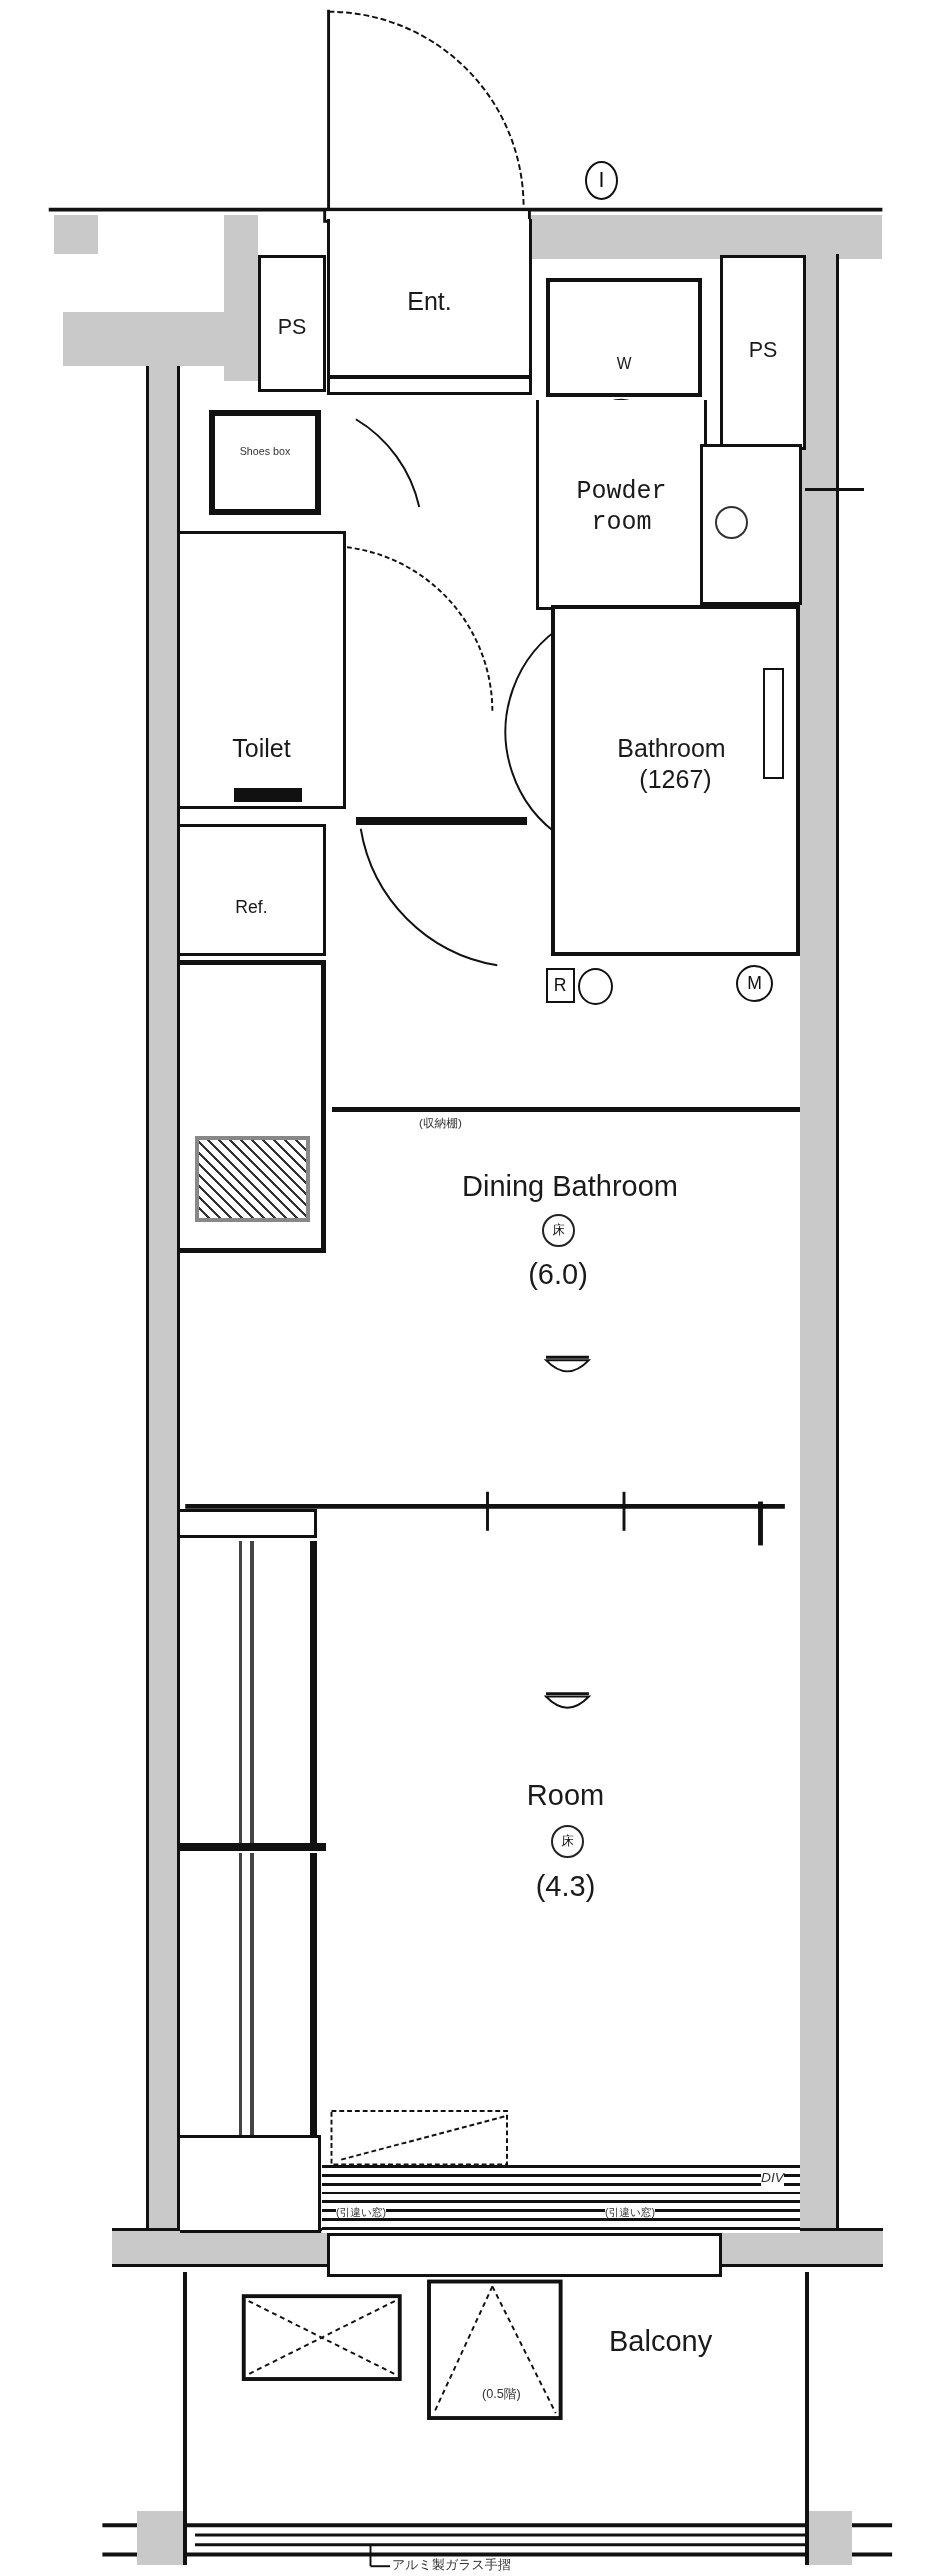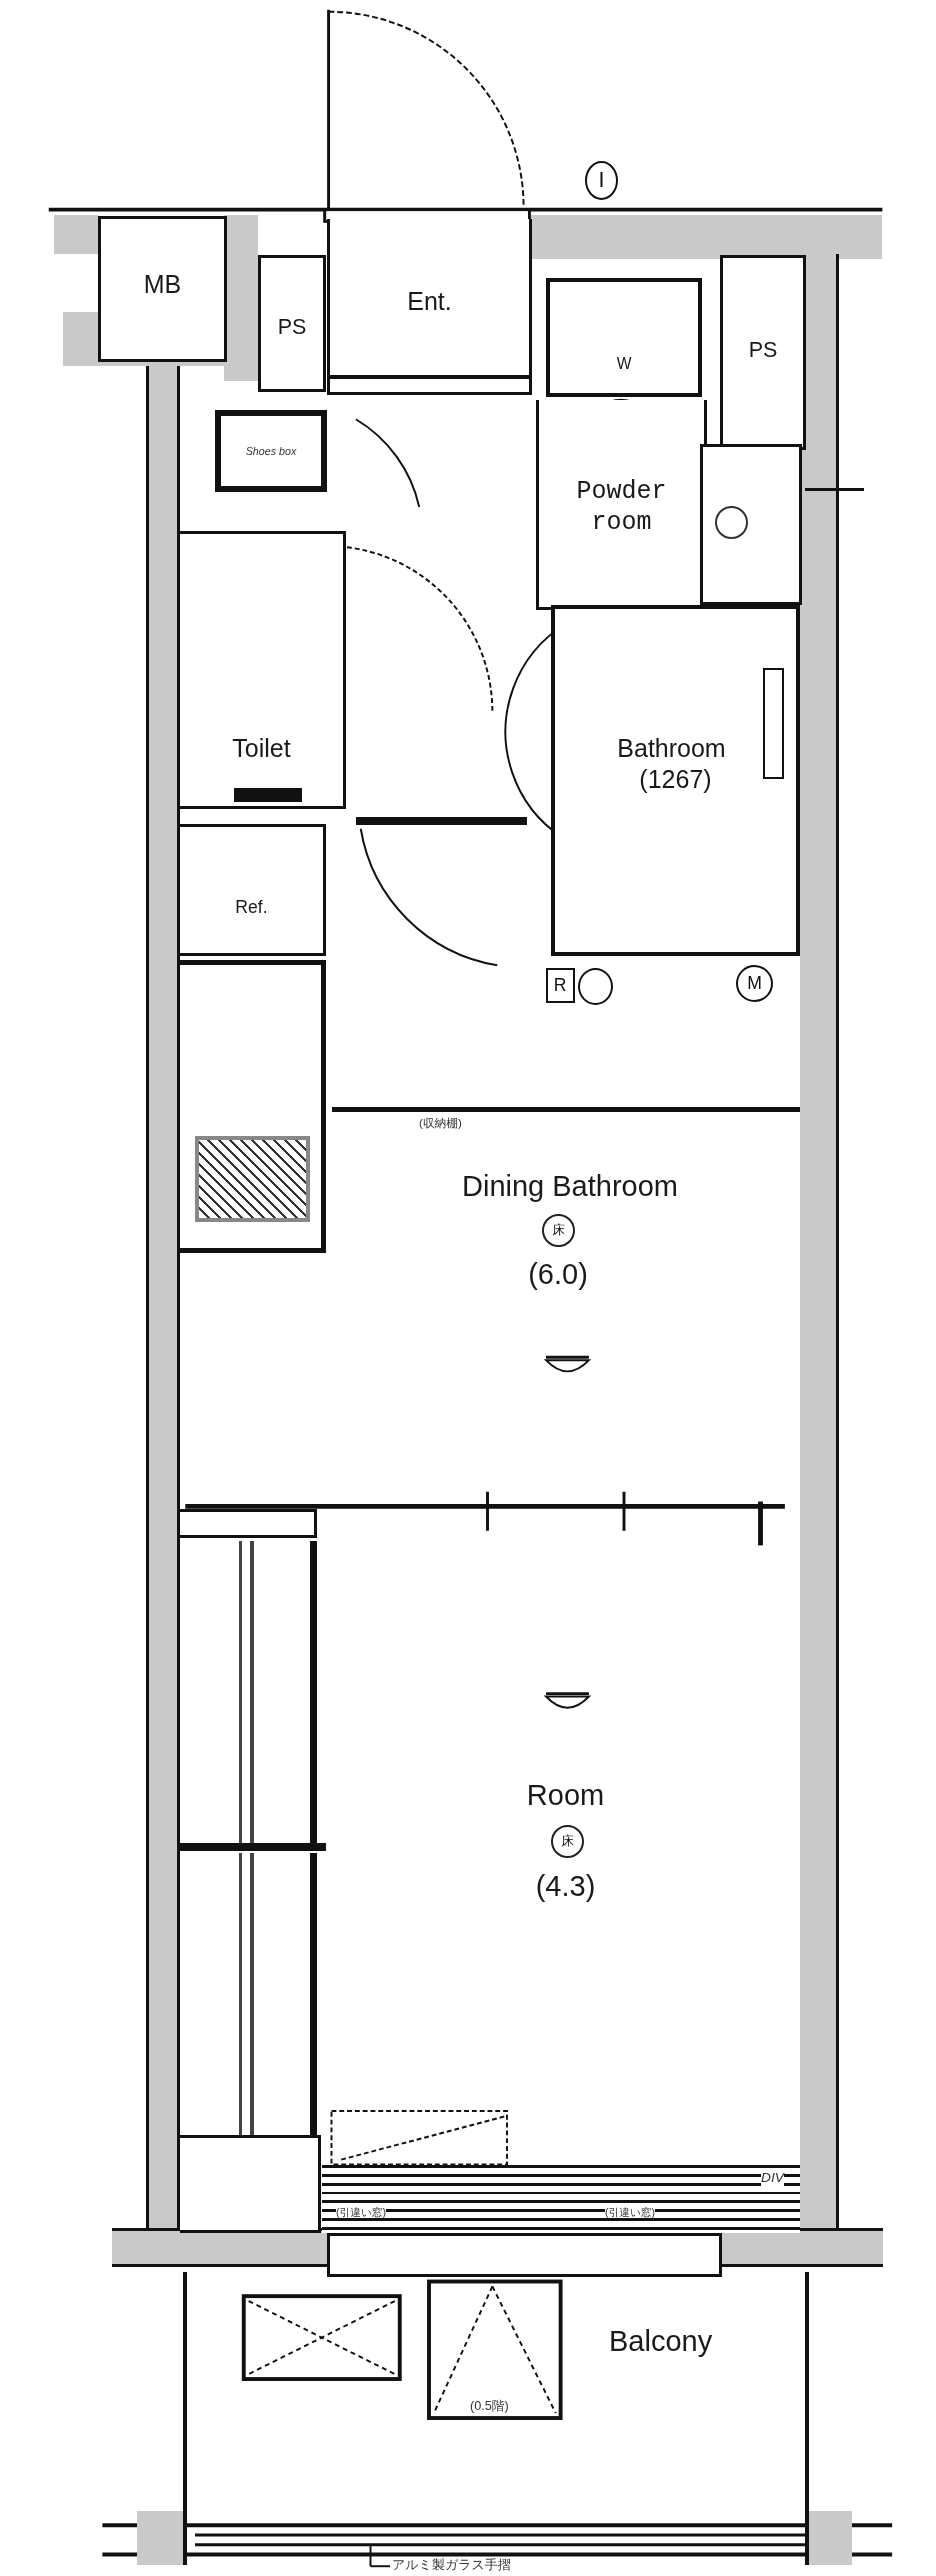--- a/index.html
+++ b/index.html
@@ -101,42 +101,39 @@
   <div class="abs wallgray" style="left:531px;top:215px;width:351px;height:44px;"></div>
   <div class="abs wallgray" style="left:146px;top:366px;width:34px;height:1872px;border-left:3.9px solid #111;border-right:3.9px solid #111;box-sizing:border-box;"></div>
   <div class="abs wallgray" style="left:800px;top:254px;width:39px;height:1979px;border-right:3.9px solid #111;box-sizing:border-box;"></div>
   <div class="abs wallgray" style="left:112px;top:2228px;width:215px;height:39px;border-top:3.9px solid #111;border-bottom:3.9px solid #111;box-sizing:border-box;"></div>
   <div class="abs wallgray" style="left:722px;top:2228px;width:161px;height:39px;border-top:3.9px solid #111;border-bottom:3.9px solid #111;box-sizing:border-box;"></div>
   <div class="abs wallgray" style="left:137px;top:2511px;width:47px;height:54px;"></div>
   <div class="abs wallgray" style="left:805px;top:2511px;width:47px;height:54px;"></div>
   <div class="vline" style="left:183px;top:2272px;height:293px;"></div>
   <div class="vline" style="left:805px;top:2272px;height:293px;"></div>
 
-  <div class="box" style="left:98px;top:216px;width:129px;height:146px;">
-    <div class="lbl mid" style="left:0;right:0;top:51px;">MB</div>
-  </div>
 
   <div class="box" style="left:258px;top:255px;width:68px;height:137px;">
     <div class="lbl sm" style="left:0;right:0;top:57px;font-size:21.5px;">PS</div>
   </div>
 
   <div class="box" style="left:327px;top:219px;width:205px;height:176px;border-top:none;">
     <div class="hline" style="left:0;right:0;top:156px;"></div>
     <div class="lbl mid" style="left:0;right:0;top:68px;">Ent.</div>
   </div>
 
   <div class="box" style="left:546px;top:278px;width:156px;height:119px;border-width:4.9px;">
     <div class="lbl sm" style="left:0;right:0;top:73px;font-size:15.6px;">W</div>
   </div>
 
   <div class="box" style="left:720px;top:255px;width:86px;height:195px;">
     <div class="lbl sm" style="left:0;right:0;top:80px;font-size:21.5px;">PS</div>
   </div>
 
-  <div class="box" style="left:215px;top:410px;width:112px;height:82px;border-width:6.8px;font-style:italic;">
+  <div class="box" style="left:209px;top:410px;width:112px;height:105px;border-width:6.8px;">
     <div class="lbl xs" style="left:0;right:0;top:29px;white-space:normal;width:100%;">Shoes box</div>
   </div>
 
   <div class="hline" style="left:356px;top:817px;width:171px;height:7.8px;"></div>
 
   <div class="box" style="left:536px;top:400px;width:171px;height:210px;border-top:none;font-family:Liberation Mono, monospace;">
     <div class="lbl mid" style="left:0;right:0;top:78px;">Powder</div>
     <div class="lbl mid" style="left:0;right:0;top:109px;">room</div>
   </div>
   <div class="box" style="left:700px;top:444px;width:102px;height:161px;">
@@ -189,18 +186,18 @@
   <div class="abs" style="left:180px;top:1853px;width:137px;height:283px;border-right:7.8px solid #111;box-sizing:border-box;background:repeating-linear-gradient(90deg,#fff 0,#fff 59px,#444 59px,#444 62px,#fff 62px,#fff 70px,#444 70px,#444 74px,#fff 74px);"></div>
   <div class="box" style="left:180px;top:2135px;width:141px;height:98px;border-left:none;"></div>
 
   <div class="abs" style="left:322px;top:2165px;width:478px;height:68px;border-top:3.9px solid #111;box-sizing:border-box;background:repeating-linear-gradient(180deg,#fff 0,#fff 5.9px,#111 5.9px,#111 8.8px);"></div>
   <div class="lbl xs" style="left:761px;top:2170px;font-size:13.7px;background:#fff;font-style:italic;">DIV</div>
   <div class="lbl xs" style="left:336px;top:2206px;background:#fff;">(引違い窓)</div>
   <div class="lbl xs" style="left:605px;top:2206px;background:#fff;">(引違い窓)</div>
   <div class="box" style="left:327px;top:2233px;width:395px;height:44px;"></div>
 
   <div class="lbl big" style="left:609px;top:2325px;">Balcony</div>
-  <div class="lbl xs" style="left:470px;top:2387px;font-size:12.7px;margin-top:12px;">(0.5階)</div>
+  <div class="lbl xs" style="left:482px;top:2387px;font-size:12.7px;">(0.5階)</div>
   <div class="lbl xs" style="left:392px;top:2558px;font-size:13px;">アルミ製ガラス手摺</div>
 
   <div class="abs" style="left:585px;top:161px;width:29px;height:35px;border:2px solid #111;border-radius:50%;font-size:21.5px;text-align:center;line-height:35px;background:#fff;">I</div>
 </div>
 
 
 </body></html>

